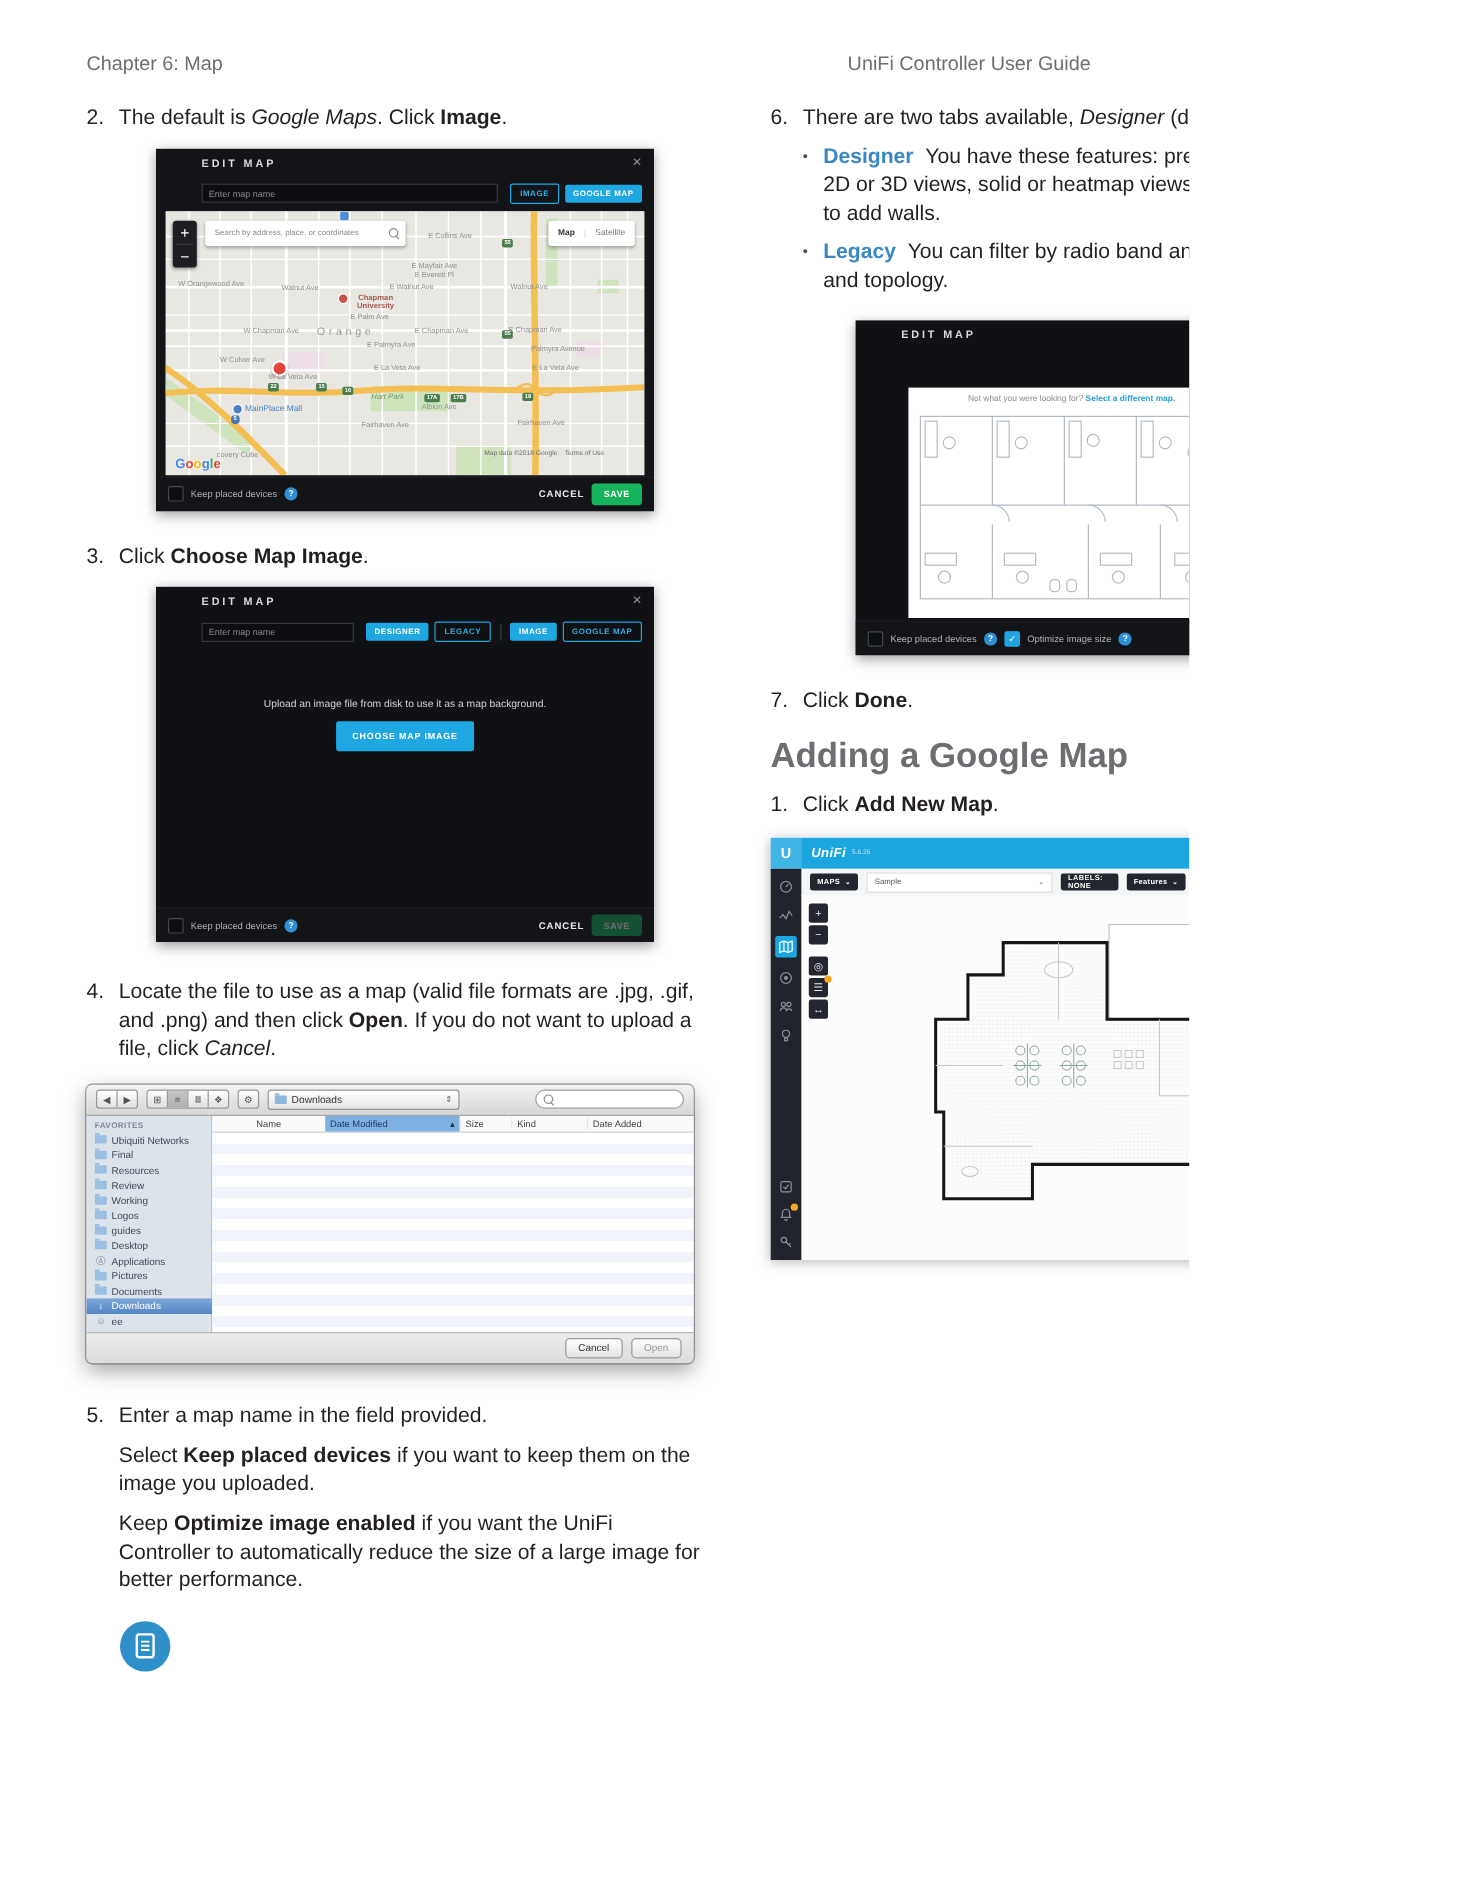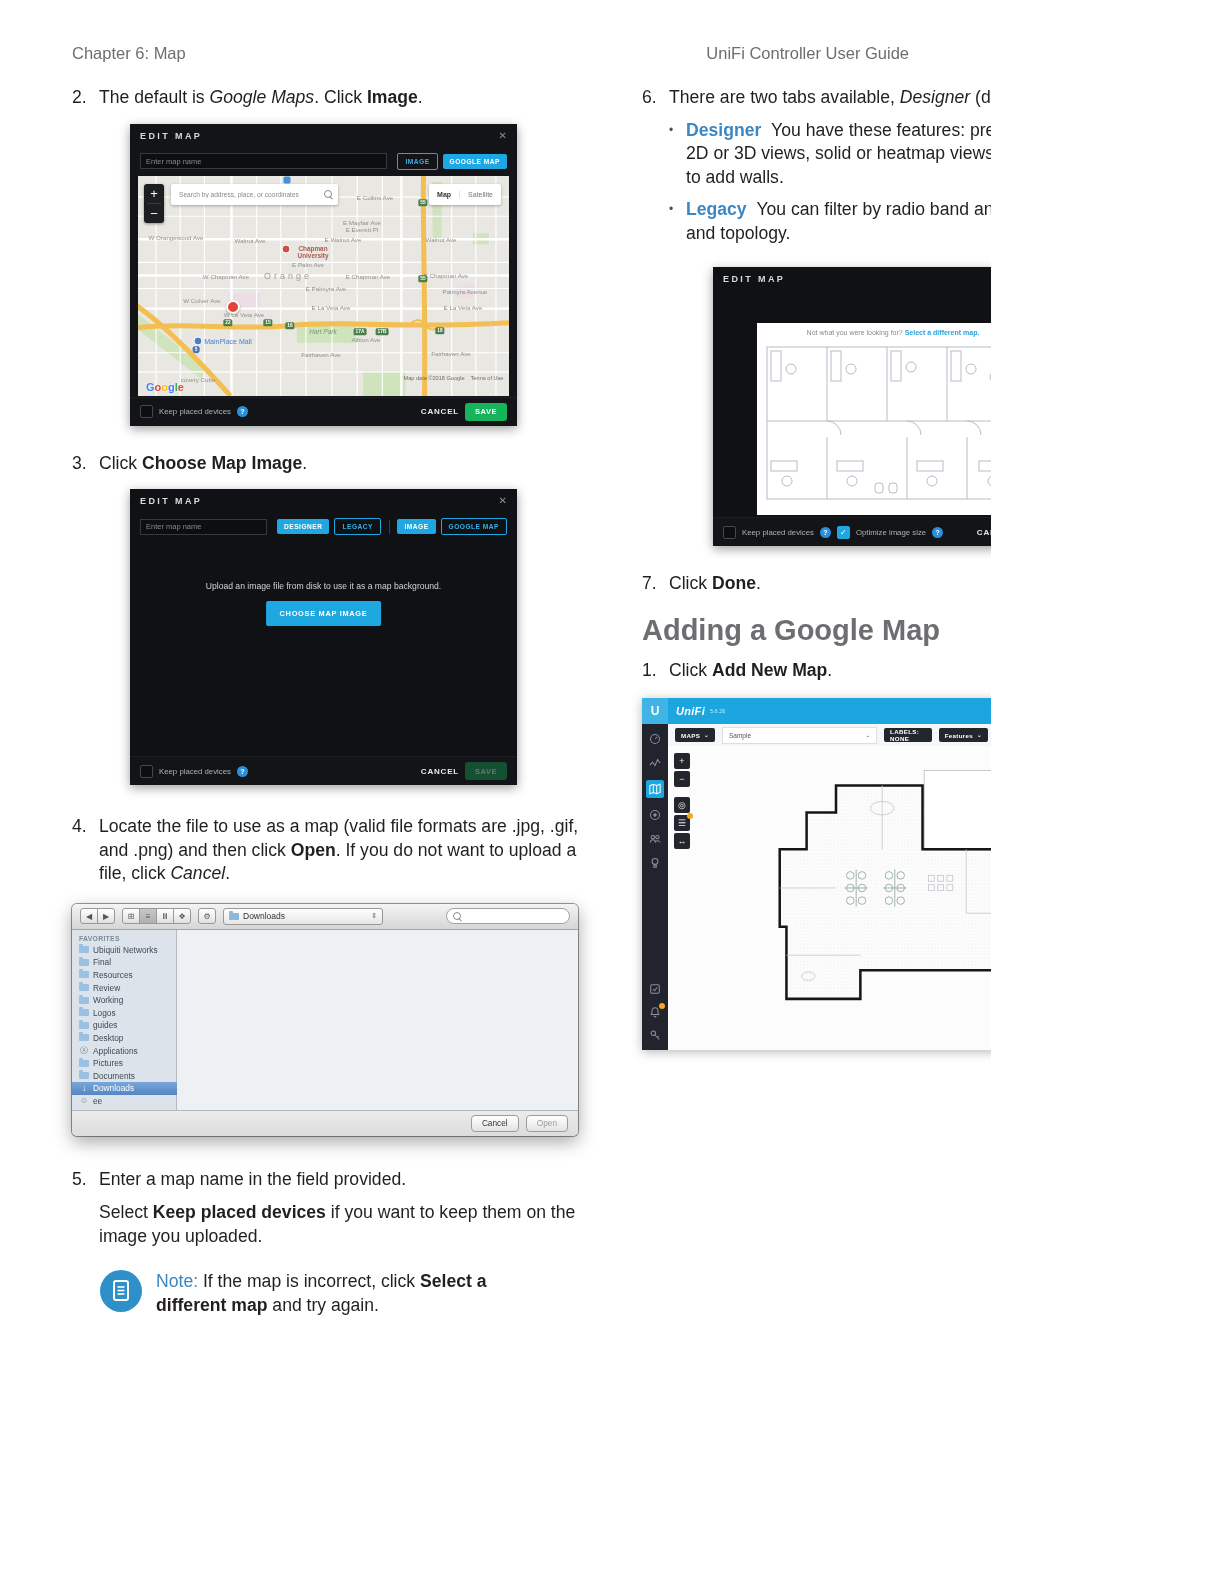--- a/index.html
+++ b/index.html
@@ -22,21 +22,21 @@
   .accent{color:#3a87c4;}
   .h1{font-size:29px;font-weight:bold;color:#6d6e71;margin:18px 0 8px 0;}
   .bullet{display:flex;margin-left:27px;margin-top:9px;font-size:17.6px;line-height:23.5px;}
   .bullet .dot{width:17px;flex:none;color:#4d4d4f;font-size:12px;line-height:23.5px;}
   .note{display:flex;gap:14px;margin:22px 0 0 28px;align-items:flex-start;}
   .note-ic{width:42px;height:42px;border-radius:50%;background:#2e8fc9;flex:none;display:flex;
            align-items:center;justify-content:center;}
   .note-tx{font-size:17.6px;line-height:23.5px;width:366px;}
 
   
-  .dlg{position:relative;background:#131418;box-shadow:0 3px 10px rgba(0,0,0,.38);overflow:hidden;}
+  .dlg{position:relative;background:#131418;box-shadow:0 3px 10px rgba(0,0,0,.38);overflow:hidden;padding-left:28px;}
   .dlg-head{height:24px;display:flex;align-items:center;justify-content:space-between;padding:0 10px;}
   .dlg-title{font-size:9px;font-weight:bold;letter-spacing:2.4px;color:#d9dadc;}
   .dlg-x{color:#8d8f94;font-size:10px;line-height:10px;}
   .dlg-row{height:27px;display:flex;align-items:center;padding:0 10px;gap:5px;}
   .dlg-input{width:245px;height:14px;background:#0d0e11;border:1px solid #36383e;color:#e4e5e8;
              font-size:7.5px;padding:0 5px;font-family:inherit;outline:none;}
   .dlg-input::placeholder{color:#85878c;}
   .sp{flex:1;}
   .tb{height:15px;display:inline-flex;align-items:center;justify-content:center;padding:0 7px;
       font-size:6.6px;font-weight:bold;letter-spacing:.5px;border-radius:2px;white-space:nowrap;}
@@ -453,45 +453,60 @@
               </div>
             <div class="fs-item sel">
                 <span class="fgl">↓</span>
                 <span>Downloads</span>
               </div>
             <div class="fs-item">
                 <span class="fgl">☺</span>
                 <span>ee</span>
               </div>
           </div>
+          <div class="flist">
+            <div class="flh">
+              <span class="c-name">Name</span>
+              <span class="c-dm">
+                  <span>Date Modified</span>
+                  <span>▴</span>
+                </span>
+              <span class="c-sz">Size</span>
+              <span class="c-kd">Kind</span>
+              <span class="c-ad">Date Added</span>
+            </div>
+            <div class="frows"></div>
+          </div>
         </div>
         <div class="ffoot">
           <span class="fbtn">Cancel</span>
           <span class="fbtn dim">Open</span>
         </div>
       </div>
 
       <div class="step" style="margin-top:32px">
         <span class="n">5.</span>
         <span class="t">Enter a map name in the field provided.</span>
       </div>
       <div class="para" style="margin-top:10px">
         <span>Select </span><b>Keep placed devices</b><span> if you want to keep them on the image you uploaded.</span>
+      </div>
+      <div class="para" style="margin-top:10px">
+        <span>Keep </span><b>Optimize image enabled</b><span> if you want the UniFi Controller to automatically reduce the size of a large image for better performance.</span>
       </div>
 
       <div class="note">
         <span class="note-ic">
           <svg width="24" height="26" viewBox="0 0 24 26">
             <rect x="5" y="3" width="14" height="19" rx="2" fill="none" stroke="#fff" stroke-width="2"></rect>
             <line x1="8.5" y1="9" x2="15.5" y2="9" stroke="#fff" stroke-width="1.6"></line>
             <line x1="8.5" y1="12.5" x2="15.5" y2="12.5" stroke="#fff" stroke-width="1.6"></line>
             <line x1="8.5" y1="16" x2="15.5" y2="16" stroke="#fff" stroke-width="1.6"></line>
           </svg>
         </span>
-        <span class="note-tx"><span class="accent">Note:</span><span> If the map is incorrect, click </span><b>Select a different map</b><span> and try again.</span></span>
       </div>
 
     </div>
 
     <div class="colR">
 
       <div class="step">
         <span class="n">6.</span>
         <span class="t"><span>There are two tabs available, </span><i>Designer</i><span> (default) and </span><i>Legacy</i><span>.</span></span>
       </div>

